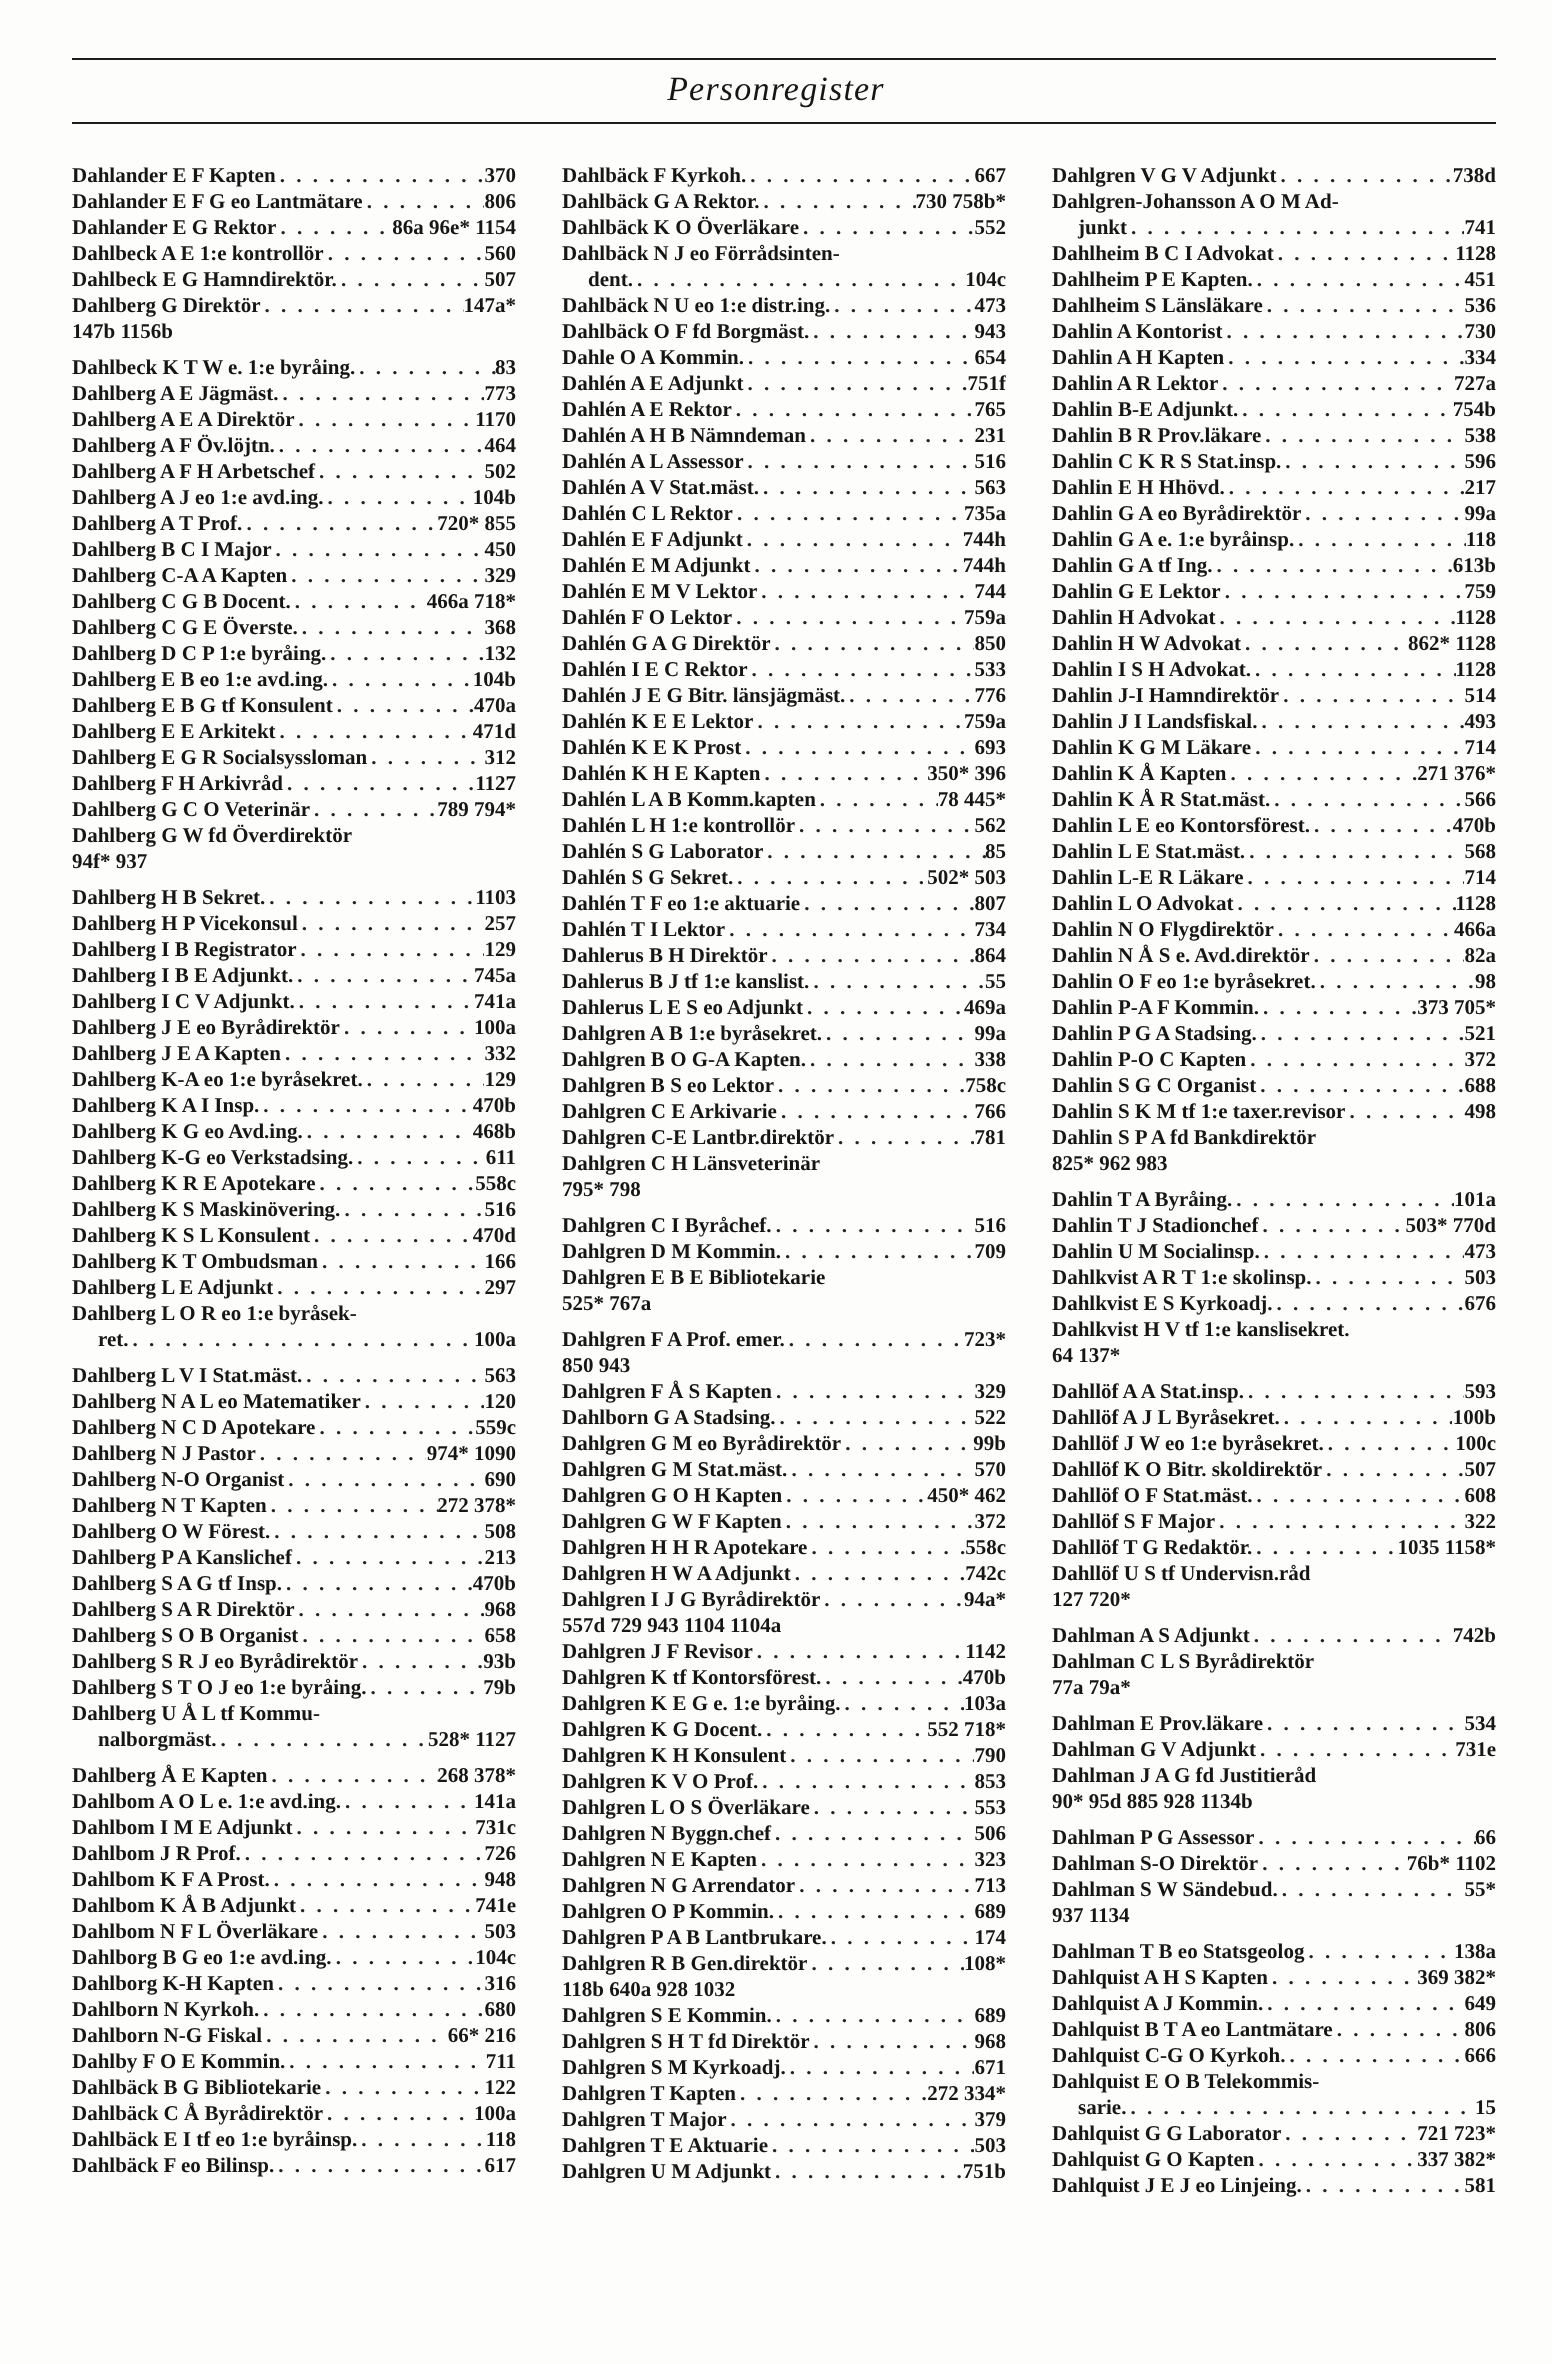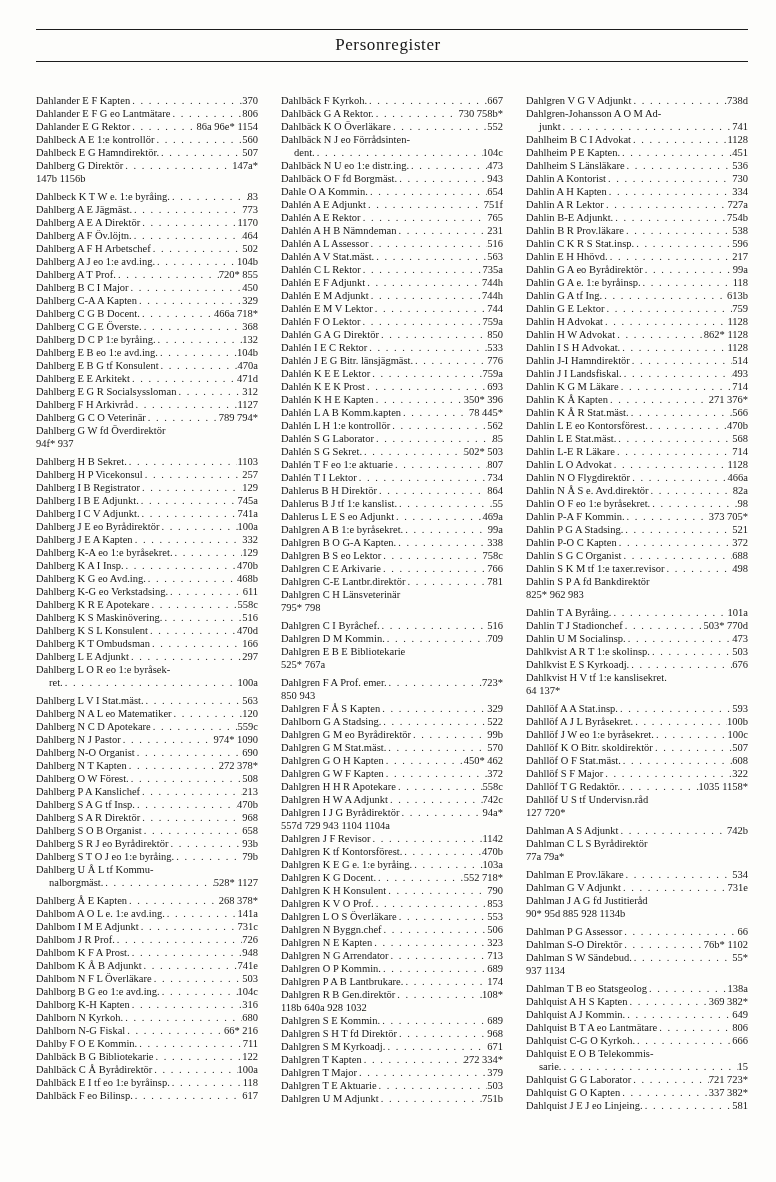--- a/index.html
+++ b/index.html
@@ -18,28 +18,30 @@
   .rule-title { top: 61px; }
   .title {
     position: absolute;
     top: 33px;
     left: 0;
     width: 100%;
     text-align: center;
     font-size: 17px;
     line-height: 24px;
     letter-spacing: 0.6px;
+    font-style: italic;
   }
   .columns {
     position: absolute;
-    top: 94px;
+    top: 82px;
     left: 36px;
     width: 712px;
     display: flex;
     gap: 23px;
+    font-weight: bold;
   }
   .col { flex: 1 1 0; min-width: 0; }
   .row {
     display: flex;
     align-items: baseline;
     font-size: 10.5px;
     line-height: 13px;
     white-space: nowrap;
     overflow: hidden;
   }

